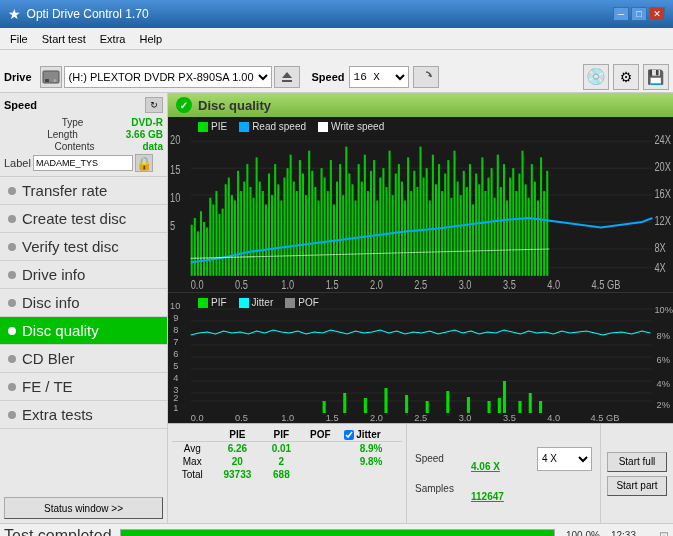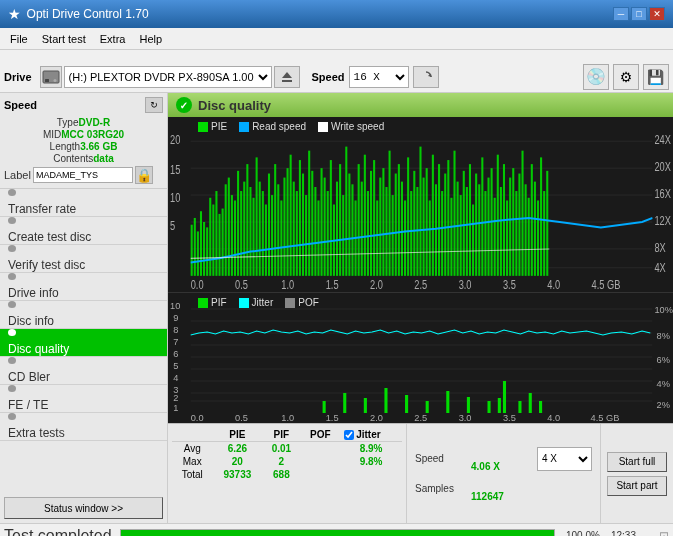--- a/index.html
+++ b/index.html
@@ -40,33 +40,32 @@
 
     
     .main-content { display: flex; height: calc(536px - 28px - 22px - 32px - 24px); }
 
     
     .sidebar { width: 168px; background: #e8e8e8; border-right: 1px solid #ccc; display: flex; flex-direction: column; overflow: hidden; }
     .disc-info-panel { padding: 4px; border-bottom: 1px solid #ccc; }
     .disc-header { display: flex; align-items: center; justify-content: space-between; margin-bottom: 4px; }
     .disc-title { font-weight: bold; font-size: 11px; }
     .disc-refresh-btn { width: 18px; height: 16px; background: #d0d0d0; border: 1px solid #aaa; cursor: pointer; font-size: 9px; display: flex; align-items: center; justify-content: center; }
-    .disc-row { display: flex; justify-content: center; margin: 1px 0; font-size: 10px; }
+    .disc-row { display: flex; justify-content: flex-end; margin: 1px 0; font-size: 10px; gap: 48px; }
     .disc-key { color: #333; }
     .disc-val { color: #00aa00; font-weight: bold; }
     .label-row { display: flex; align-items: center; gap: 2px; margin-top: 2px; }
     .label-input { width: 100px; height: 16px; font-size: 9px; border: 1px solid #aaa; padding: 1px 2px; }
     .label-icon-btn { width: 18px; height: 18px; background: #d0d0d0; border: 1px solid #aaa; cursor: pointer; }
 
     .sidebar-nav { display: flex; flex-direction: column; }
     .nav-item {
-      height: 28px; display: flex; align-items: flex-start; padding: 0 8px;
-      cursor: pointer; font-size: 12px; color: #333; border-bottom: 1px solid #d0d0d0;
+      height: 28px; display: flex; align-items: center; padding: 0 8px;
+      cursor: pointer; font-size: 15px; color: #333; border-bottom: 1px solid #d0d0d0;
       gap: 6px;
-      flex-direction: column;
     }
     .nav-item.active { background: #00c000; color: white; }
     .nav-dot { width: 8px; height: 8px; border-radius: 50%; background: #00aa00; display: inline-block; }
     .nav-dot-white { width: 8px; height: 8px; border-radius: 50%; background: #999; display: inline-block; }
 
     
     .content-area { flex: 1; background: #2a2a2a; display: flex; flex-direction: column; overflow: hidden; }
     .content-header {
       background: linear-gradient(to bottom, #a8d870, #7ab840);
       height: 24px; display: flex; align-items: center; padding: 0 8px; gap: 6px;
@@ -105,21 +104,21 @@
     .stats-left { flex: 1; padding: 4px; }
     .stats-table { width: 100%; border-collapse: collapse; font-size: 10px; }
     .stats-table th { text-align: center; padding: 1px 4px; font-weight: bold; font-size: 10px; border-bottom: 1px solid #ccc; }
     .stats-table td { text-align: center; padding: 1px 4px; }
     .green-text { color: #00aa00; font-weight: bold; margin-top: 16px; }
     .jitter-check { display: flex; align-items: center; gap: 2px; font-size: 10px; }
 
     .stats-middle { display: flex; flex-direction: column; justify-content: center; padding: 4px 8px; gap: 3px; border-left: 1px solid #ccc; border-right: 1px solid #ccc; }
     .sm-row { display: flex; gap: 6px; font-size: 10px; align-items: center; }
     .sm-key { color: #333; min-width: 50px; }
-    .sm-val { color: #00aa00; font-weight: bold; min-width: 60px; }
+    .sm-val { color: #00aa00; font-weight: bold; min-width: 60px; text-decoration: underline; }
     .speed-dropdown { height: 24px; font-size: 10px; border: 1px solid #aaa; background: white; width: 55px; }
 
     .stats-right-col { display: flex; flex-direction: column; justify-content: center; padding: 4px 6px; gap: 4px; }
 
     
     .dq-icon { width: 16px; height: 16px; background: #00bb00; border-radius: 50%; display: flex; align-items: center; justify-content: center; color: white; font-size: 10px; font-weight: bold; }
   </style>
 </head>
 <body>
 
@@ -182,24 +181,20 @@
 
   <div class="sidebar">
     <div class="disc-info-panel">
       <div class="disc-header">
         <span class="disc-title">Speed</span>
         <button class="disc-refresh-btn">↻</button>
       </div>
       <div class="disc-row">
         <span class="disc-key">Type</span>
         <span class="disc-val">DVD-R</span>
-      </div>
-      <div class="disc-row">
-        <span class="disc-key">MID</span>
-        <span class="disc-val">MCC 03RG20</span>
       </div>
       <div class="disc-row">
         <span class="disc-key">Length</span>
         <span class="disc-val">3.66 GB</span>
       </div>
       <div class="disc-row">
         <span class="disc-key">Contents</span>
         <span class="disc-val">data</span>
       </div>
       <div class="label-row">

